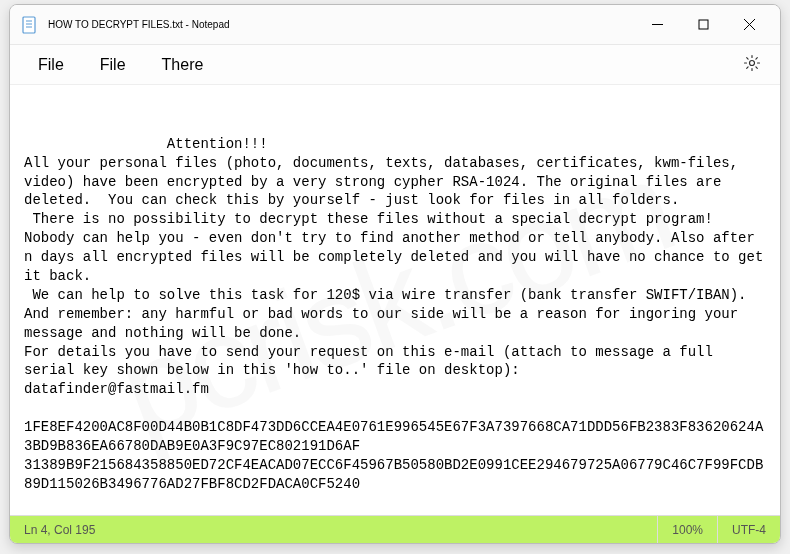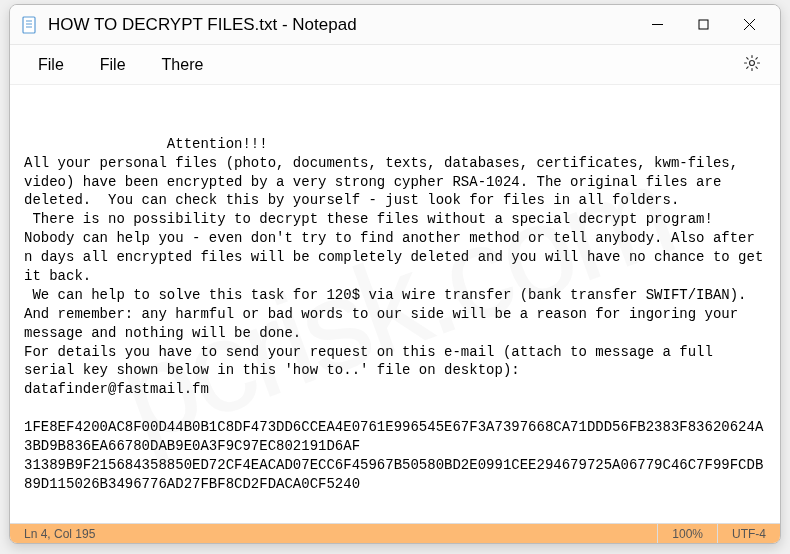--- a/index.html
+++ b/index.html
@@ -41,21 +41,21 @@
       margin-right: 10px;
       display: flex;
       align-items: center;
     }
     .title-icon svg {
       width: 16px;
       height: 20px;
     }
     .title-text {
       flex: 1;
-      font-size: 17px;
+      font-size: 10px;
       color: #000;
     }
     .window-controls {
       display: flex;
       align-items: center;
       gap: 0;
     }
     .win-btn {
       width: 46px;
       height: 32px;
@@ -117,24 +117,24 @@
       transform: translate(-50%, -50%) rotate(-20deg);
       font-size: 130px;
       font-weight: 300;
       color: rgba(150,150,150,0.07);
       font-family: "Segoe UI", sans-serif;
       letter-spacing: -5px;
       pointer-events: none;
       white-space: nowrap;
     }
     .statusbar {
-      height: 20px;
-      display: flex;
-      align-items: center;
-      background: #fdba74;
+      height: 28px;
+      display: flex;
+      align-items: center;
+      background: #bef264;
       border-top: 1px solid #ddd;
       font-size: 12px;
       color: #555;
     }
     .status-cell {
       padding: 0 14px;
       border-right: 1px solid #ddd;
       height: 100%;
       display: flex;
       align-items: center;

